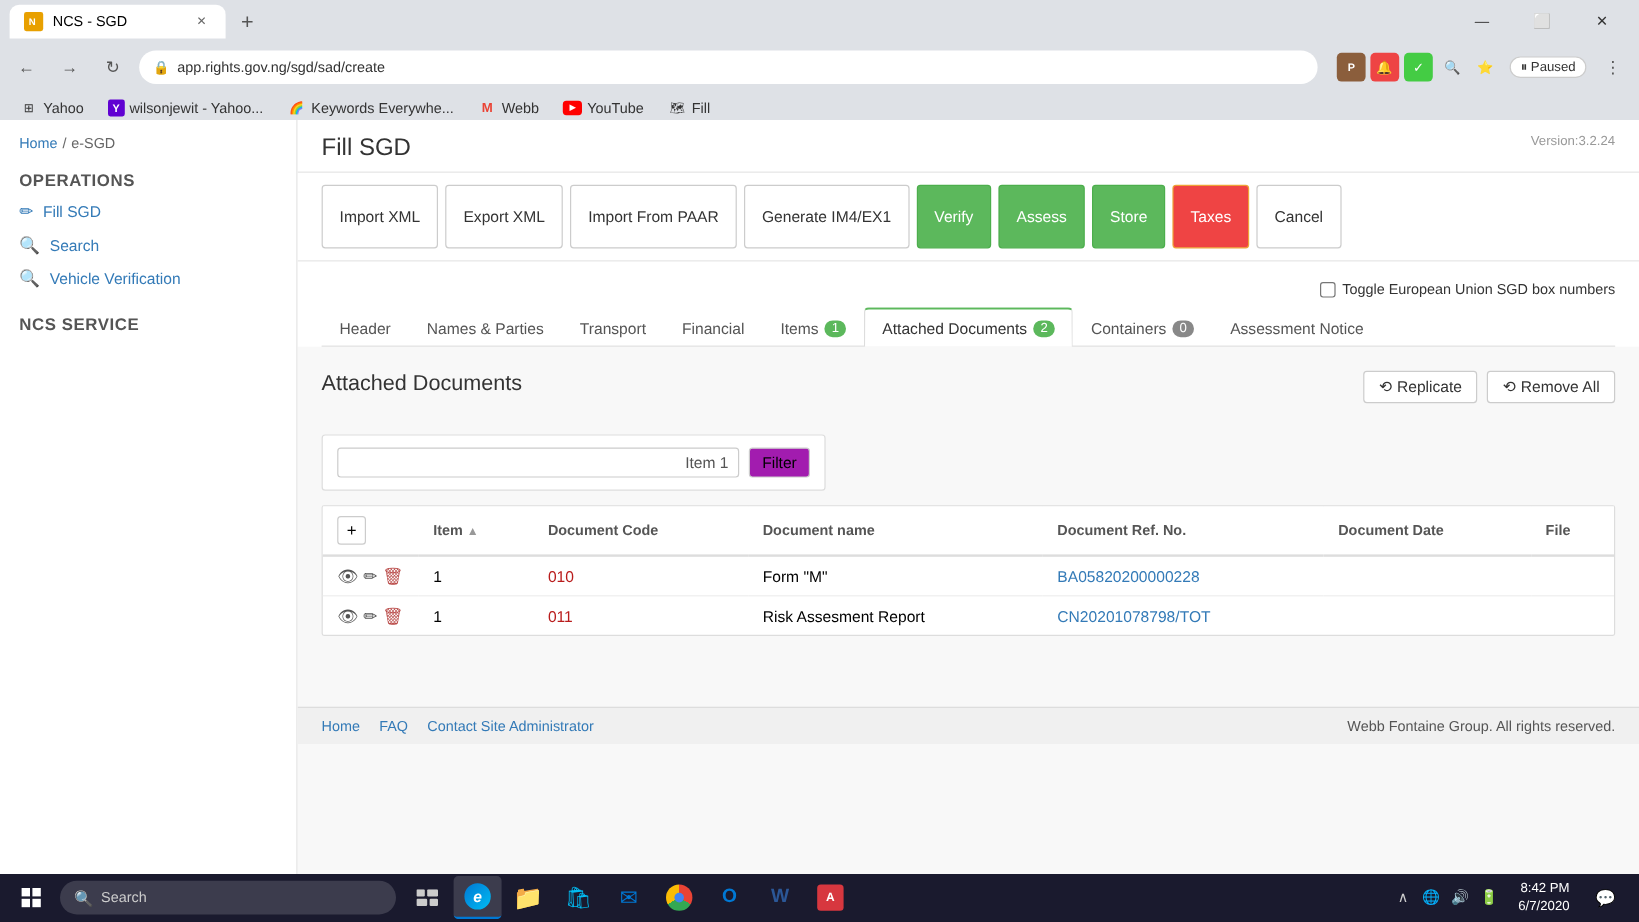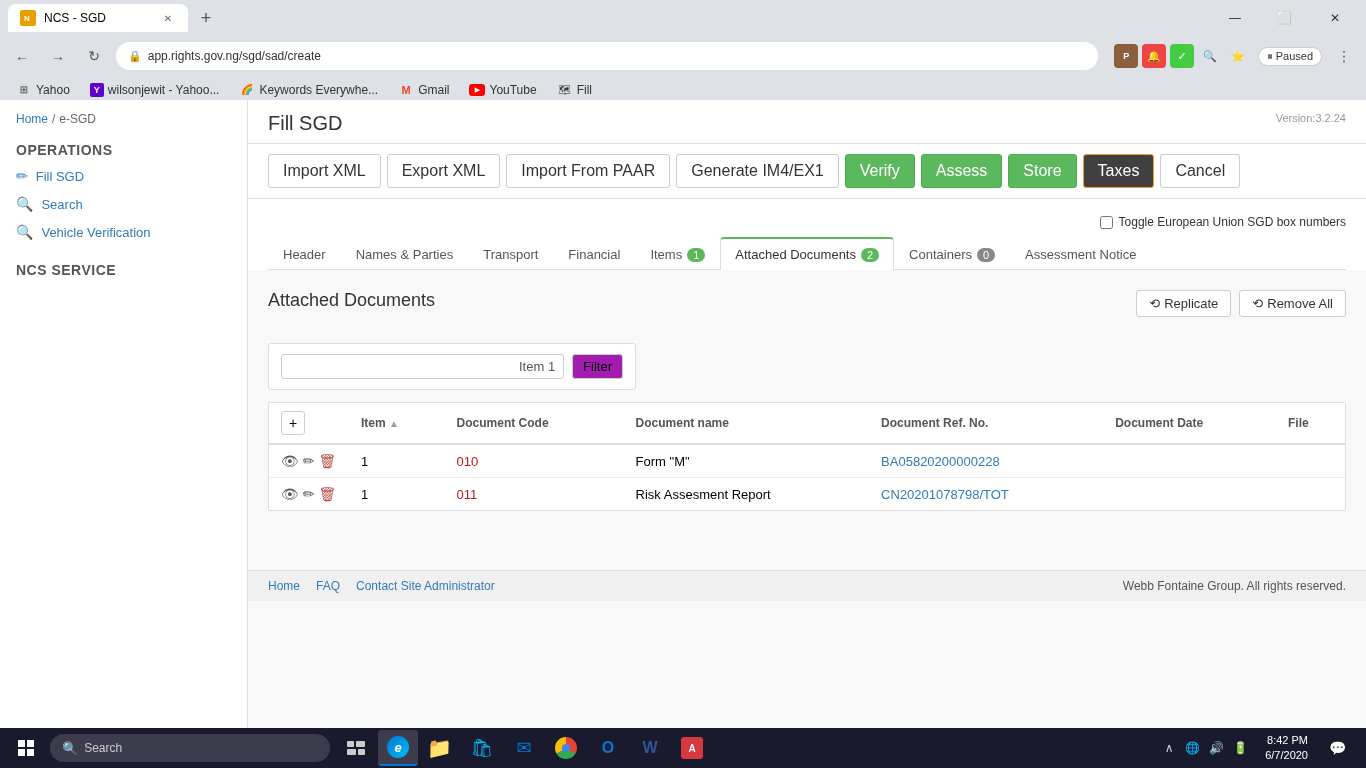--- a/index.html
+++ b/index.html
@@ -39,41 +39,41 @@
     .nav-item .nav-icon { font-size: 14px; }
     .section-divider { margin: 8px 0; }
 
     
     .main { flex: 1; overflow-y: auto; padding: 0; background: #f8f8f8; }
     .content-header { background: white; padding: 12px 20px 8px; border-bottom: 1px solid #e0e0e0; display: flex; justify-content: space-between; align-items: flex-start; }
     .page-title { font-size: 20px; font-weight: 500; color: #333; }
     .version-text { font-size: 11px; color: #999; }
 
     .toolbar { background: white; padding: 10px 20px; border-bottom: 1px solid #e0e0e0; display: flex; gap: 6px; align-items: center; flex-wrap: wrap; }
-    .btn { padding: 7px 14px; border-radius: 3px; cursor: pointer; font-size: 16px; border: 1px solid; display: inline-flex; align-items: center; gap: 4px; }
+    .btn { padding: 18px 14px; border-radius: 3px; cursor: pointer; font-size: 13px; border: 1px solid; display: inline-flex; align-items: center; gap: 4px; }
     .btn-default { background: white; border-color: #ccc; color: #333; }
     .btn-success { background: #5cb85c; border-color: #4cae4c; color: white; }
-    .btn-warning { background: #404040; border-color: #eea236; color: white; }
+    .btn-warning { background: #ef4444; border-color: #eea236; color: white; }
     .btn-danger { background: white; border-color: #ccc; color: #333; }
 
     .tabs-area { background: white; padding: 16px 20px 0; }
     .eu-toggle { display: flex; align-items: center; justify-content: flex-end; gap: 6px; margin-bottom: 8px; font-size: 12px; color: #333; }
     .eu-toggle input { cursor: pointer; }
     .nav-tabs { display: flex; gap: 0; border-bottom: 1px solid #ddd; }
     .nav-tab { padding: 8px 14px; cursor: pointer; font-size: 13px; border: 1px solid transparent; border-bottom: none; margin-bottom: -1px; color: #555; display: flex; align-items: flex-end; gap: 5px; border-radius: 4px 4px 0 0; }
     .nav-tab.active-green { background: white; border-top: 2px solid #5cb85c; border-left: 1px solid #ddd; border-right: 1px solid #ddd; border-bottom-color: white; color: #333; }
     .badge { background: #5cb85c; color: white; border-radius: 10px; padding: 1px 6px; font-size: 11px; }
     .badge-zero { background: #888; color: white; border-radius: 10px; padding: 1px 6px; font-size: 11px; }
 
     .content-body { padding: 20px; background: #f8f8f8; min-height: 300px; }
     .section-title { font-size: 18px; color: #333; margin-bottom: 16px; font-weight: 400; }
     .actions-row { display: flex; justify-content: flex-end; gap: 8px; margin-bottom: 12px; }
     .btn-outline { background: white; border: 1px solid #ccc; color: #333; padding: 5px 12px; border-radius: 3px; cursor: pointer; font-size: 13px; display: inline-flex; align-items: center; gap: 4px; }
 
-    .filter-row { background: white; border: 1px solid #ddd; padding: 10px 12px; margin-bottom: 12px; display: flex; align-items: center; gap: 8px; width: 368px; border-radius: 3px; }
+    .filter-row { background: white; border: 1px solid #ddd; padding: 10px 12px; margin-bottom: 12px; display: flex; align-items: center; gap: 8px; width: 420px; border-radius: 3px; }
     .filter-input { flex: 1; border: 1px solid #ccc; padding: 4px 8px; border-radius: 3px; font-size: 13px; text-align: right; color: #555; }
     .filter-btn { background: #a21caf; border: 1px solid #ccc; padding: 4px 10px; border-radius: 3px; cursor: pointer; font-size: 13px; }
 
     .table-container { background: white; border: 1px solid #ddd; border-radius: 2px; }
     .data-table { width: 100%; border-collapse: collapse; }
     .data-table th { background: white; padding: 8px 12px; text-align: left; font-size: 12px; font-weight: 600; color: #555; border-bottom: 2px solid #ddd; cursor: pointer; }
     .data-table th:first-child { width: 80px; }
     .data-table td { padding: 8px 12px; font-size: 13px; border-bottom: 1px solid #eee; vertical-align: middle; }
     .data-table tr:last-child td { border-bottom: none; }
     .add-row-btn { width: 24px; height: 24px; background: white; border: 1px solid #ccc; border-radius: 3px; cursor: pointer; font-size: 14px; display: flex; align-items: center; justify-content: center; }
@@ -174,21 +174,21 @@
     <div class="bookmark">
       <span class="bm-icon" style="background:#6001D2;color:white;width:14px;height:14px;border-radius:2px;font-size:9px;font-weight:bold;display:flex;align-items:center;justify-content:center;">Y</span>
       <span>wilsonjewit - Yahoo...</span>
     </div>
     <div class="bookmark">
       <span class="bm-icon">🌈</span>
       <span>Keywords Everywhe...</span>
     </div>
     <div class="bookmark">
       <span class="bm-icon" style="color:#ea4335;font-weight:bold;font-size:11px;">M</span>
-      <span>Gmail</span>
+      <span>Webb</span>
     </div>
     <div class="bookmark">
       <span class="bm-icon" style="background:#ff0000;color:white;width:16px;height:12px;border-radius:3px;display:flex;align-items:center;justify-content:center;font-size:7px;">▶</span>
       <span>YouTube</span>
     </div>
     <div class="bookmark">
       <span class="bm-icon">🗺</span>
       <span>Fill</span>
     </div>
   </div>

